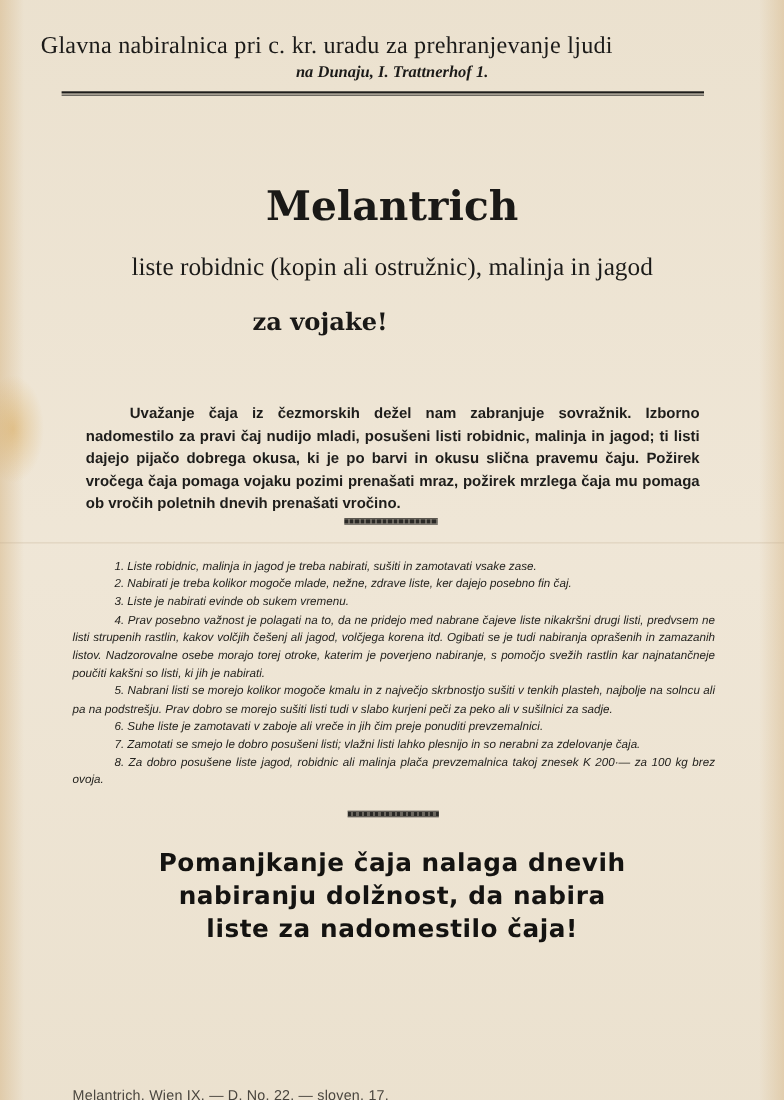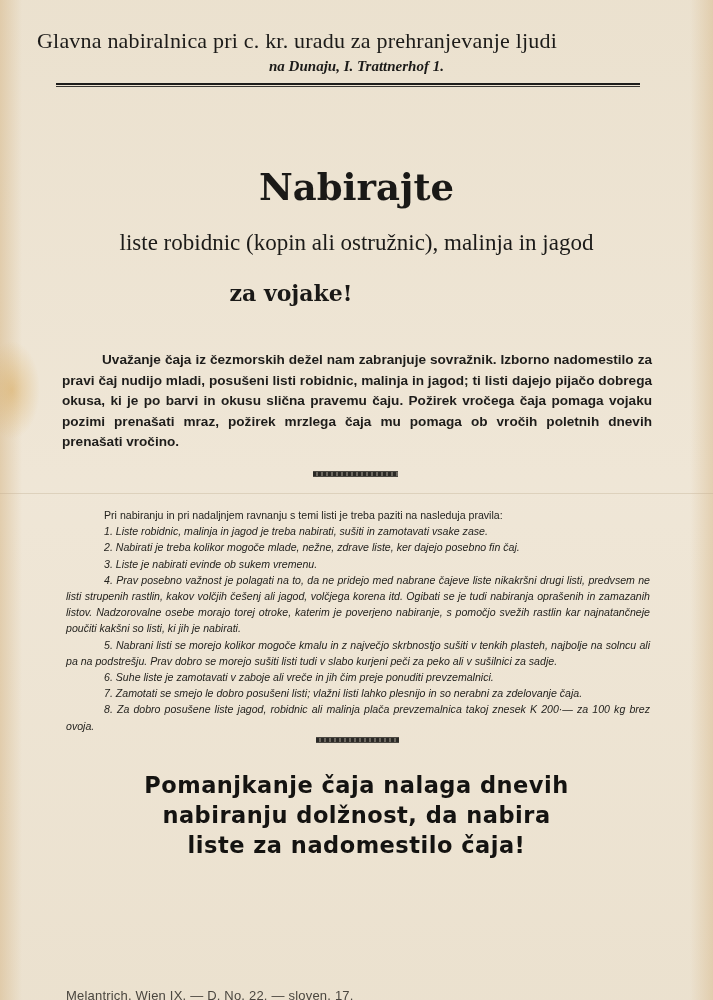--- a/index.html
+++ b/index.html
@@ -104,21 +104,21 @@
       top: 350px;
       width: 590px;
       font-family: "Liberation Sans", sans-serif;
       font-weight: bold;
       font-size: 13.6px;
       line-height: 20.6px;
       text-align: justify;
       color: #1e1d1b;
     }
     .intro p {
-      margin: 0;
+      margin: 16px;
       text-indent: 40px;
     }
     .ornament {
       position: absolute;
       height: 4px;
       background: repeating-linear-gradient(90deg, #2a2926 0px, #2a2926 3px, #6b675f 3px, #6b675f 5px);
       border-top: 1px solid #4b4842;
       border-bottom: 1px solid #4b4842;
     }
     .orn1 { left: 313px; top: 471px; width: 85px; }
@@ -170,32 +170,31 @@
 </head>
 <body>
 
 <div class="fold"></div>
 
 <div class="header-line1">Glavna nabiralnica pri c. kr. uradu za prehranjevanje ljudi</div>
 <div class="header-line2">na Dunaju, I. Trattnerhof 1.</div>
 <div class="rule"></div>
 <div class="rule2"></div>
 
-<div class="title">Nabirajte</div>
+<div class="title">Melantrich</div>
 <div class="subtitle">liste robidnic (kopin ali ostružnic), malinja in jagod</div>
 <div class="subtitle2">za vojake!</div>
 
 <div class="intro">
   <p>Uvažanje čaja iz čezmorskih dežel nam zabranjuje sovražnik. Izborno nadomestilo za pravi čaj nudijo mladi, posušeni listi robidnic, malinja in jagod; ti listi dajejo pijačo dobrega okusa, ki je po barvi in okusu slična pravemu čaju. Požirek vročega čaja pomaga vojaku pozimi prenašati mraz, požirek mrzlega čaja mu pomaga ob vročih poletnih dnevih prenašati vročino.</p>
 </div>
 
 <div class="ornament orn1"></div>
 
 <div class="rules">
-  <p class="lead">Pri nabiranju in pri nadaljnjem ravnanju s temi listi je treba paziti na nasleduja pravila:</p>
   <p class="item">1. Liste robidnic, malinja in jagod je treba nabirati, sušiti in zamotavati vsake zase.</p>
   <p class="item">2. Nabirati je treba kolikor mogoče mlade, nežne, zdrave liste, ker dajejo posebno fin čaj.</p>
   <p class="item">3. Liste je nabirati evinde ob sukem vremenu.</p>
   <p class="item">4. Prav posebno važnost je polagati na to, da ne pridejo med nabrane čajeve liste nikakršni drugi listi, predvsem ne listi strupenih rastlin, kakov volčjih češenj ali jagod, volčjega korena itd. Ogibati se je tudi nabiranja oprašenih in zamazanih listov. Nadzorovalne osebe morajo torej otroke, katerim je poverjeno nabiranje, s pomočjo svežih rastlin kar najnatančneje poučiti kakšni so listi, ki jih je nabirati.</p>
   <p class="item">5. Nabrani listi se morejo kolikor mogoče kmalu in z največjo skrbnostjo sušiti v tenkih plasteh, najbolje na solncu ali pa na podstrešju. Prav dobro se morejo sušiti listi tudi v slabo kurjeni peči za peko ali v sušilnici za sadje.</p>
   <p class="item">6. Suhe liste je zamotavati v zaboje ali vreče in jih čim preje ponuditi prevzemalnici.</p>
   <p class="item">7. Zamotati se smejo le dobro posušeni listi; vlažni listi lahko plesnijo in so nerabni za zdelovanje čaja.</p>
   <p class="item">8. Za dobro posušene liste jagod, robidnic ali malinja plača prevzemalnica takoj znesek K 200·— za 100 kg brez ovoja.</p>
 </div>
 

